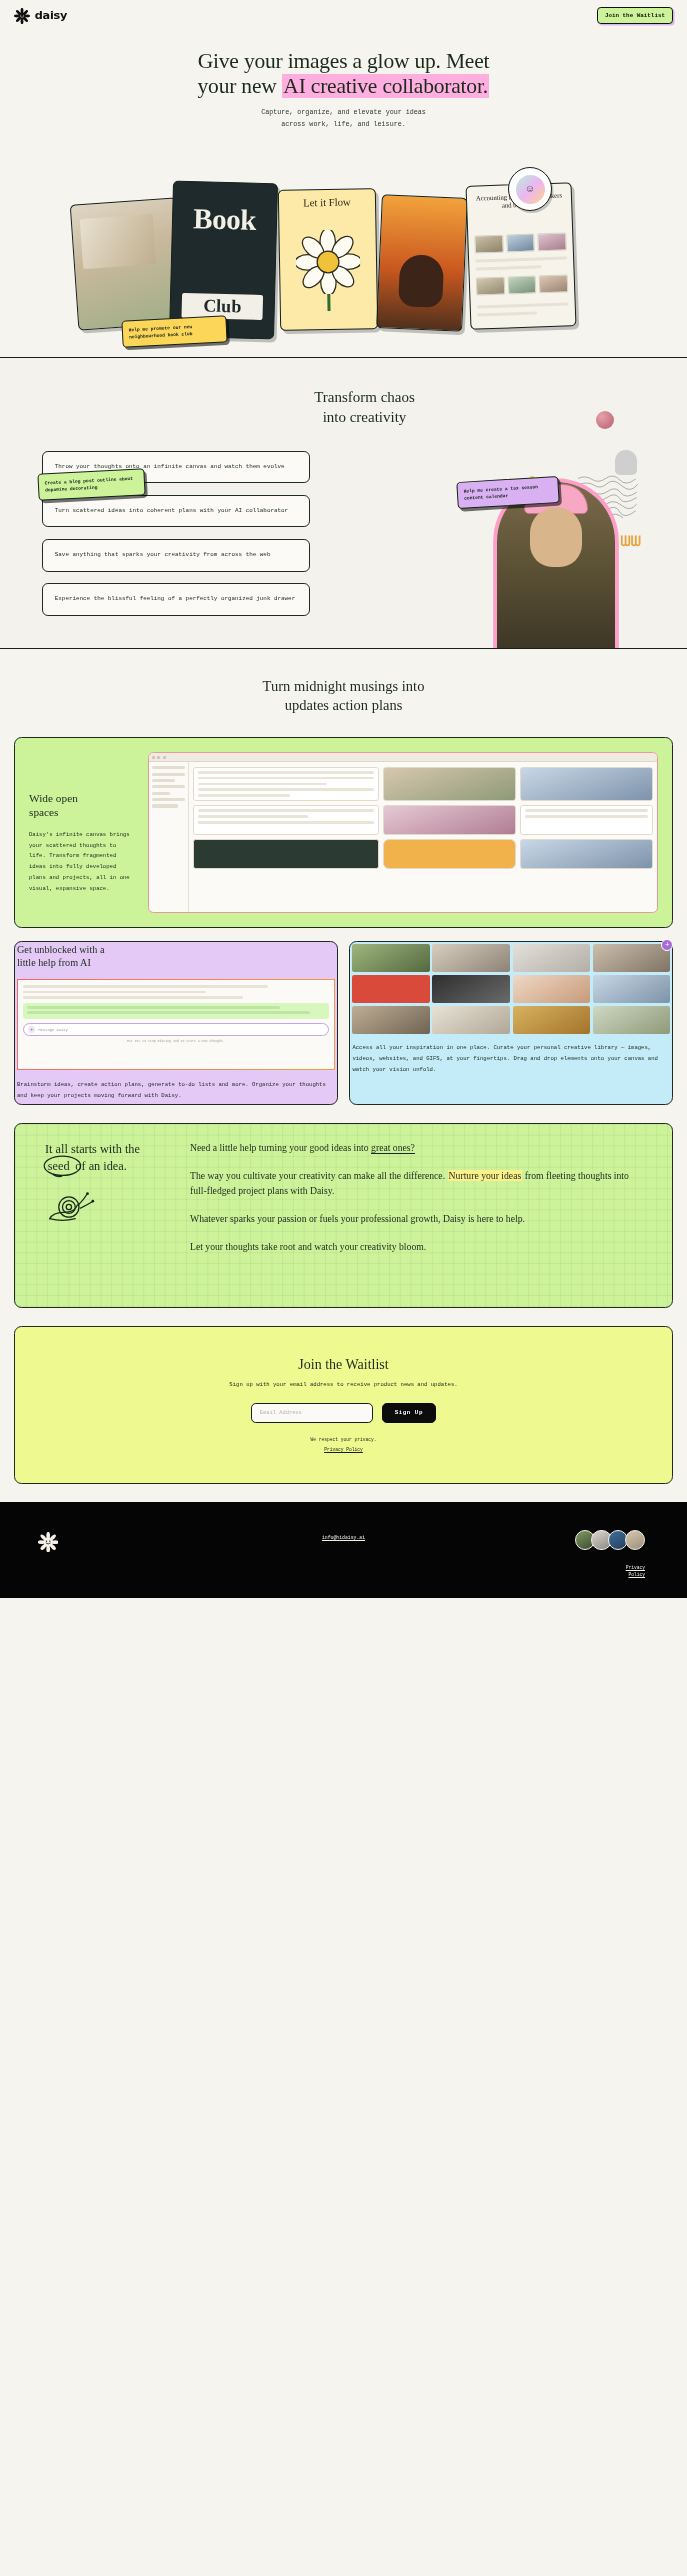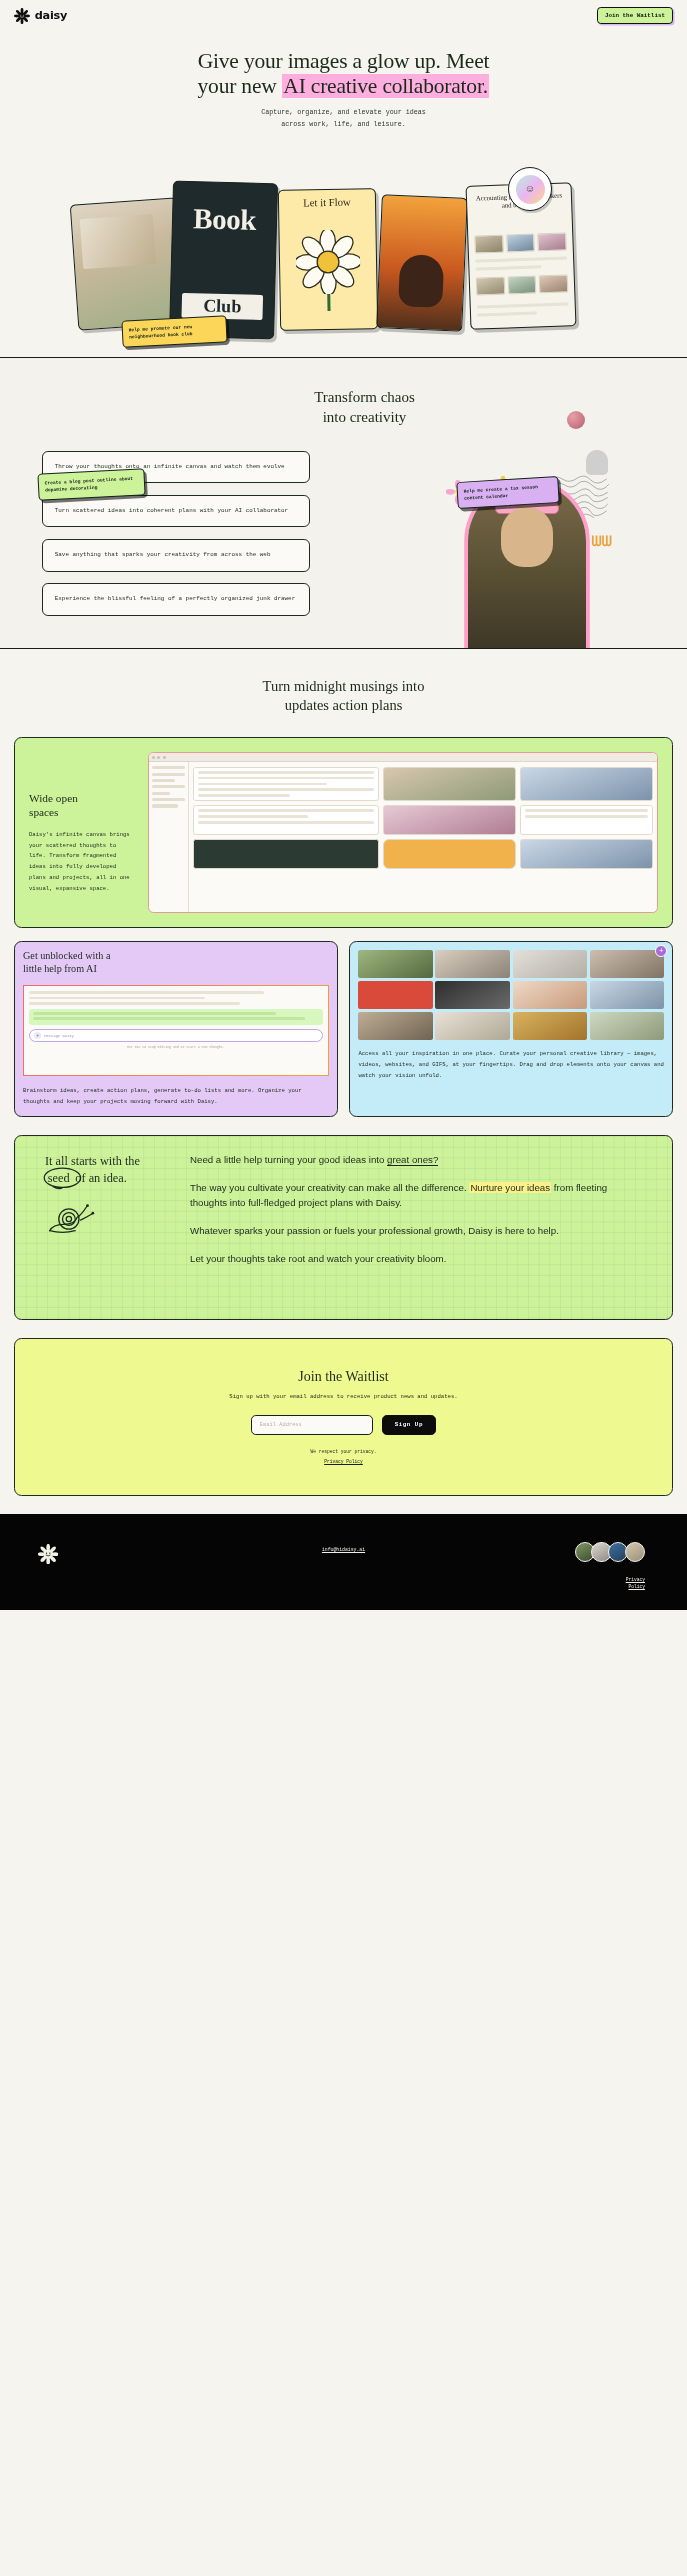--- a/index.html
+++ b/index.html
@@ -127,21 +127,21 @@
   .sec-transform h2 {
     font-size:15px; line-height:1.3; font-weight:normal; color:#1b2a1b;
     margin-left:42px;
     text-align:center;
   }
   .feat-list { margin:23.6px 0 0 42px; width:268px; display:flex; flex-direction:column; gap:11.8px; }
   .feat-card {
     border:1.1px solid #1e2b1e; border-radius:5.9px; background:#fbfaf6;
     padding:9.7px 11.8px; font-size:5.9px; line-height:1.85; color:#1e2b1e;
   }
-  .mona-wrap{position:absolute;right:72px;top:43px;width:177px;height:258px;}
+  .mona-wrap{position:absolute;right:43px;top:43px;width:177px;height:258px;}
   .mona{
     position:absolute;left:50%;bottom:0;transform:translateX(-50%);
     width:118px;height:177px;
     background:linear-gradient(180deg,#7b6a4a 0%,#5d5336 45%,#3a3424 100%);
     border-radius:59px 59px 7.5px 7.5px;
     box-shadow:0 0 0 3.8px #ff9ec9;
   }
   .mona .face{
     position:absolute;left:50%;top:25px;transform:translateX(-50%);
     width:52px;height:60px;border-radius:26px 26px 22.5px 22.5px;
@@ -192,21 +192,21 @@
   .tile{border:0.5px solid #e0dacd;border-radius:2.7px;background:#fff;min-height:30px;}
   .tile.doc i{display:block;height:2.7px;background:#eae4d7;border-radius:1.6px;margin:3.2px 3.8px;}
   .tile.img1{background:linear-gradient(160deg,#d7c7ae,#8e9a78);}
   .tile.img2{background:linear-gradient(160deg,#c9d7e6,#7d93ab);}
   .tile.img3{background:linear-gradient(160deg,#e6c9d4,#b07d93);}
   .tile.dark{background:#2b3a33;}
   .tile.pill{background:#f1b24c;min-height:11.8px;border-radius:5.9px;}
 
   .panel-row { display:flex; gap:11.8px; margin:13px 14px 0; }
   .panel-half {
-    flex:1; border:1.1px solid #1e2b1e; border-radius:7.5px; padding:8px;
+    flex:1; border:1.1px solid #1e2b1e; border-radius:7.5px; padding:2px;
     display:flex; flex-direction:column;
   }
   .panel-half.purple{background:#e4c9f7;}
   .panel-half.blue{background:#c4ecf8;}
   .panel-half h3{font-family:"Liberation Serif",serif;font-size:10.2px;
     line-height:1.24;font-weight:normal;margin-bottom:9.7px;}
   .panel-half p{font-size:5.6px;line-height:1.95;margin-top:9.7px;}
   .inner-shot{
     border:1.6px solid; border-image:linear-gradient(120deg,#ef6b6b,#f0a23c) 1;
     border-radius:4.8px; background:#fbfaf6; padding:4.8px; min-height:91px;
@@ -235,21 +235,21 @@
       linear-gradient(to bottom, rgba(0,0,0,.05) 0.5px, transparent 0.5px);
     background-size:10.7px 10.7px;
   }
   .seed-left{width:113px;flex:none;}
   .seed-left h3{font-family:"Liberation Serif",serif;font-size:12.3px;
     line-height:1.42;font-weight:normal;}
   .circled{position:relative;display:inline-block;padding:0 2.7px;}
   .circled svg{position:absolute;left:-4.3px;top:-4.3px;width:45px;height:23.6px;}
   .snail{margin-top:14px;width:52px;height:33px;}
   .seed-right{flex:1;}
-  .seed-right p{font-family:Liberation Sans, sans-serif;font-size:9.7px;
+  .seed-right p{font-family:Liberation Serif, serif;font-size:9.7px;
     line-height:1.48;margin-bottom:14px;}
   .u-line{border-bottom:1.3px solid #1b2a1b;padding-bottom:0.5px;}
   .hl-yellow{background:#fbf08a;padding:0 1.1px;}
 
   
   .sec-wait {
     margin:18px 14px 0; border:1.1px solid #1e2b1e; border-radius:7.5px;
     background:#eef98f; padding:30px 0 29px; text-align:center;
   }
   .sec-wait h2{font-family:"Liberation Serif",serif;font-size:14px;

